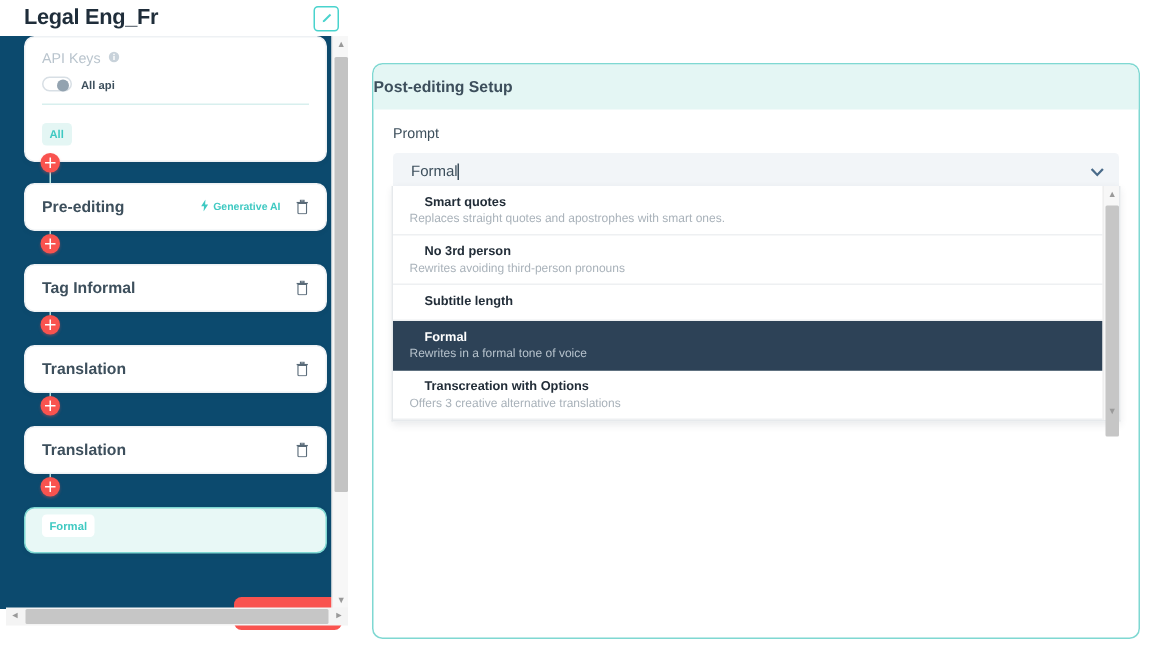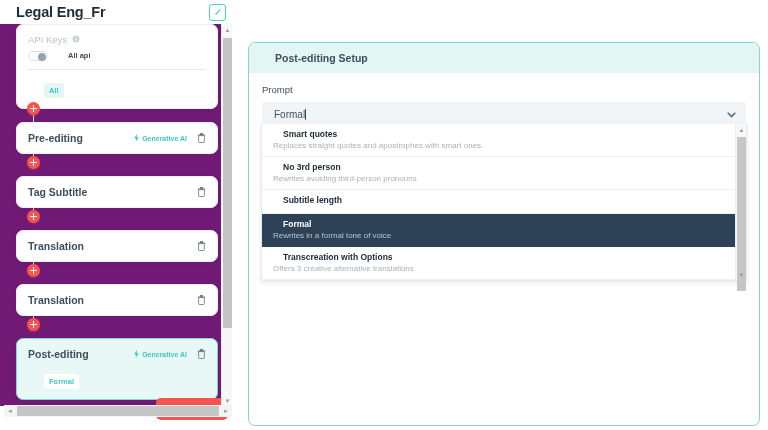--- a/index.html
+++ b/index.html
@@ -53,21 +53,21 @@
   }
   #edit-title-button svg { display:block; }
 
   
   #pipeline-scroll {
     position: absolute;
     left: 0; top: 24px;
     width: 232px;
     height: 382px;
     overflow: hidden;
-    background: #701a75;
+    background: #0c4a6e;
   }
   #pipeline-inner {
     position: relative;
     width: 232px;
     padding: 0 0 0 0;
   }
 
   
   .connector {
     position: absolute;
@@ -123,42 +123,41 @@
     padding: 1px 11px 10px 11px;
   }
   .chip {
     display: inline-block;
     background: #ffffff;
     color: #3fc9c2;
     font-size: 7.5px;
     font-weight: bold;
     padding: 3px 5px;
     border-radius: 3px;
-    margin-left: 16px;
   }
 
   
   #apikeys-card {
     position: absolute;
     left: 16px; top: 0px;
     width: 202px;
     background:#ffffff;
     border: 1px solid #eef1f4;
     border-radius: 7px;
     box-shadow: 0 1px 3px rgba(35,50,70,0.10);
     padding: 9px 11px 10px 11px;
   }
   #apikeys-head {
     display:flex; align-items:center; gap:5px;
     font-size: 9.5px;
     color: #b9c4cd;
     margin-bottom: 6px;
   }
   #apikeys-toggle-row {
-    display:flex; gap:20px;
+    display:flex; align-items:center; gap:6px;
     margin-bottom: 8px;
   }
   .toggle {
     width: 20px; height: 10px;
     border-radius: 6px;
     background: #ffffff;
     border: 1px solid #d8dfe5;
     position: relative;
     cursor: pointer;
   }
@@ -268,21 +267,21 @@
     background: #ffffff;
     border: 1px solid #7fd8d2;
     border-radius: 7px;
     overflow: hidden;
   }
   #setup-header {
     height: 30px;
     background: #e4f6f4;
     display: flex;
     align-items: center;
-    padding-left: 26px;
+    padding-left: 0;
   }
   #setup-header-title {
     font-size: 10.5px;
     font-weight: bold;
     color: #3d4f5c;
   }
   #setup-body {
     position: relative;
     padding: 11px 13px 0 13px;
   }
@@ -453,21 +452,21 @@
                 <path d="M2.2 3.3h7.6v8.2a1 1 0 0 1-1 1H3.2a1 1 0 0 1-1-1z" fill="none" stroke="#5a6b79" stroke-width="1"></path>
                 <rect x="1" y="2" width="10" height="1.1" fill="#5a6b79"></rect>
                 <rect x="4.4" y="0.4" width="3.2" height="1.4" fill="none" stroke="#5a6b79" stroke-width="1"></rect>
               </svg>
             </span>
           </div>
         </div>
 
         <div class="node-card" style="top:152px;">
           <div class="node-row">
-            <span class="node-label">Tag Subtitle</span>
+            <span class="node-label">Tag Informal</span>
             <span class="trash-btn">
               <svg width="9" height="10" viewBox="0 0 12 13">
                 <path d="M2.2 3.3h7.6v8.2a1 1 0 0 1-1 1H3.2a1 1 0 0 1-1-1z" fill="none" stroke="#5a6b79" stroke-width="1"></path>
                 <rect x="1" y="2" width="10" height="1.1" fill="#5a6b79"></rect>
                 <rect x="4.4" y="0.4" width="3.2" height="1.4" fill="none" stroke="#5a6b79" stroke-width="1"></rect>
               </svg>
             </span>
           </div>
         </div>
 
@@ -491,38 +490,20 @@
               <svg width="9" height="10" viewBox="0 0 12 13">
                 <path d="M2.2 3.3h7.6v8.2a1 1 0 0 1-1 1H3.2a1 1 0 0 1-1-1z" fill="none" stroke="#5a6b79" stroke-width="1"></path>
                 <rect x="1" y="2" width="10" height="1.1" fill="#5a6b79"></rect>
                 <rect x="4.4" y="0.4" width="3.2" height="1.4" fill="none" stroke="#5a6b79" stroke-width="1"></rect>
               </svg>
             </span>
           </div>
         </div>
 
         <div class="node-card gen" style="top:314px;">
-          <div class="node-row">
-            <span class="node-label">Post-editing</span>
-            <span class="gen-badge">
-              <span>
-                <svg width="7" height="8" viewBox="0 0 8 10">
-                  <path d="M4.6 0 L1 5.6 H3.4 L3 10 L6.8 4.2 H4.3 Z" fill="#3fc9c2"></path>
-                </svg>
-              </span>
-              <span>Generative AI</span>
-            </span>
-            <span class="trash-btn">
-              <svg width="9" height="10" viewBox="0 0 12 13">
-                <path d="M2.2 3.3h7.6v8.2a1 1 0 0 1-1 1H3.2a1 1 0 0 1-1-1z" fill="none" stroke="#5a6b79" stroke-width="1"></path>
-                <rect x="1" y="2" width="10" height="1.1" fill="#5a6b79"></rect>
-                <rect x="4.4" y="0.4" width="3.2" height="1.4" fill="none" stroke="#5a6b79" stroke-width="1"></rect>
-              </svg>
-            </span>
-          </div>
           <div class="node-body">
             <span class="chip">Formal</span>
           </div>
         </div>
 
       </div>
     </div>
 
     <div id="bottom-action-button"></div>
 

